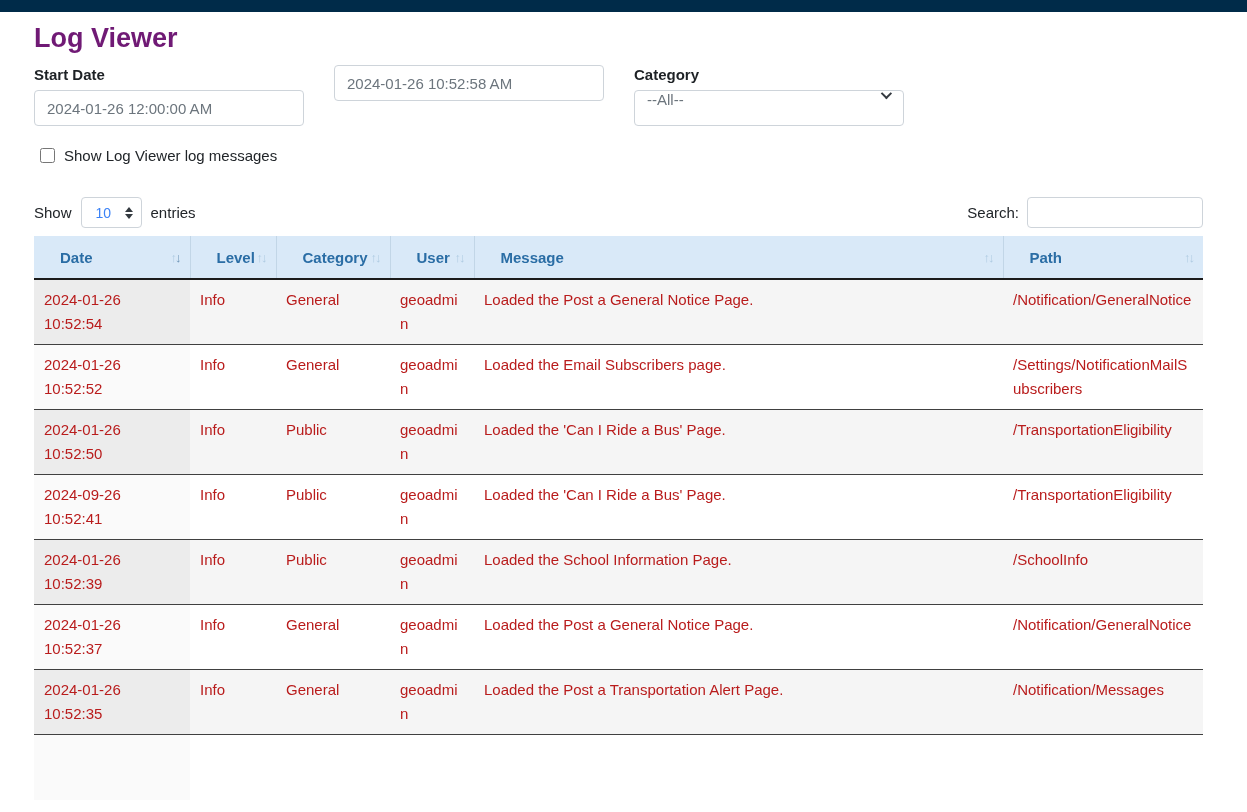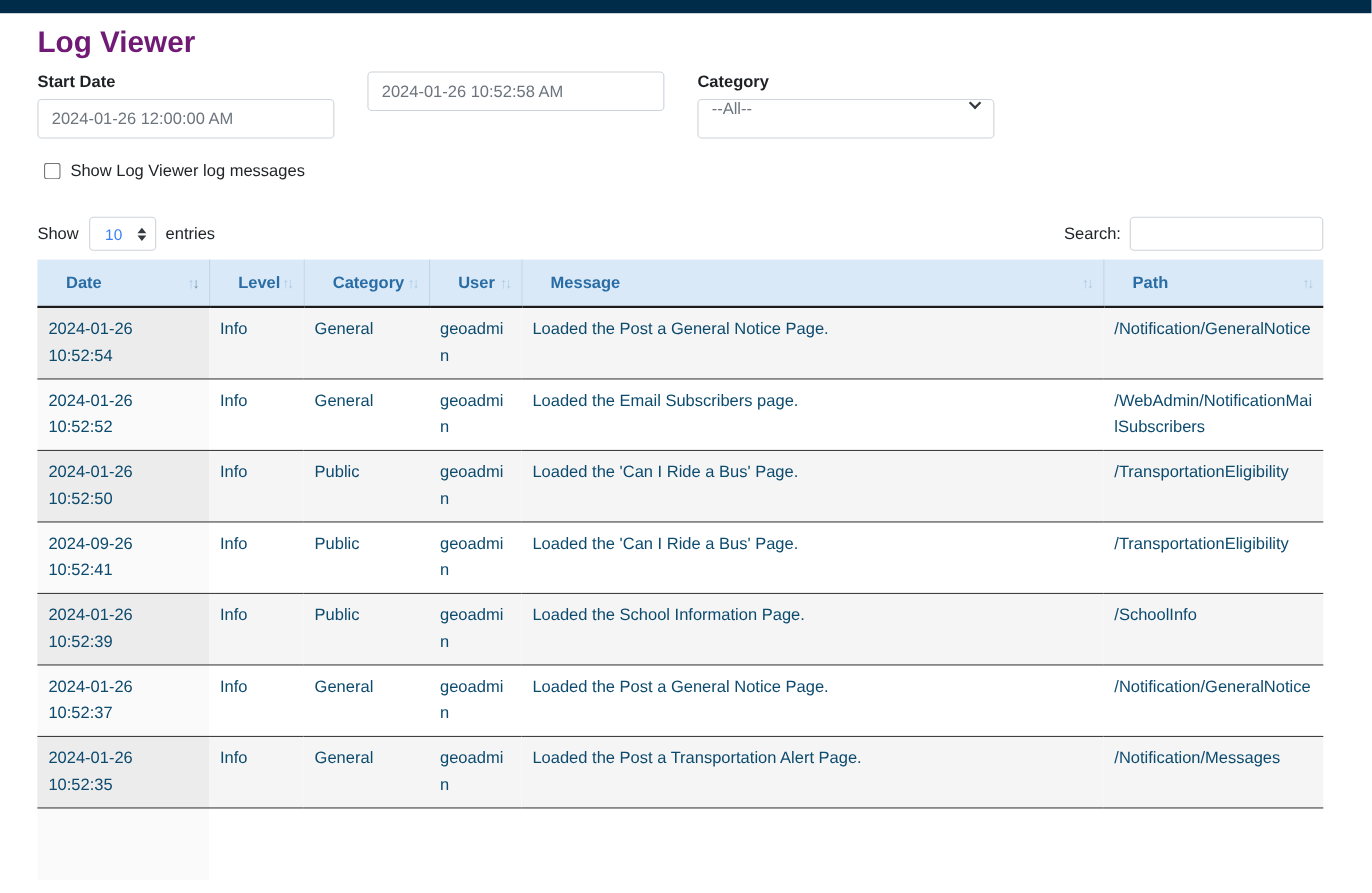--- a/index.html
+++ b/index.html
@@ -142,21 +142,21 @@
   .log-table thead th:last-child { border-right: none; }
   .th-inner { display: flex; align-items: center; justify-content: space-between; margin-left: 16px; }
   .sort-icons { font-size: 13px; letter-spacing: -2px; white-space: nowrap; }
   .sort-icons .arr { color: #afcbe2; }
   .sort-icons .arr.active { color: #6e95b7; }
 
   .log-table tbody td {
     padding: 8px 10px;
     vertical-align: top;
     line-height: 24px;
-    color: #0c4a6e;
+    color: #b91c1c;
   }
   .log-table tbody tr { border-top: 1px solid #404040; }
   .log-table tbody tr:first-child { border-top: none; }
   .log-table tbody tr:nth-child(odd) { background: #f5f5f5; }
   .log-table tbody tr:nth-child(odd) td.c-date { background: #ececec; }
   .log-table tbody tr:nth-child(even) { background: #ffffff; }
   .log-table tbody tr:nth-child(even) td.c-date { background: #fafafa; }
   .log-table tbody tr { height: 65px; }
 
   td.c-user, td.c-path { word-break: break-all; }
@@ -268,21 +268,21 @@
     <td class="c-user">geoadmin</td>
     <td class="c-message">Loaded the Post a General Notice Page.</td>
     <td class="c-path">/Notification/GeneralNotice</td>
   </tr>
         <tr>
     <td class="c-date">2024-01-26 10:52:52</td>
     <td class="c-level">Info</td>
     <td class="c-category">General</td>
     <td class="c-user">geoadmin</td>
     <td class="c-message">Loaded the Email Subscribers page.</td>
-    <td class="c-path">/WebAdmin/NotificationMailSubscribers</td>
+    <td class="c-path">/Settings/NotificationMailSubscribers</td>
   </tr>
         <tr>
     <td class="c-date">2024-01-26 10:52:50</td>
     <td class="c-level">Info</td>
     <td class="c-category">Public</td>
     <td class="c-user">geoadmin</td>
     <td class="c-message">Loaded the 'Can I Ride a Bus' Page.</td>
     <td class="c-path">/TransportationEligibility</td>
   </tr>
         <tr>

